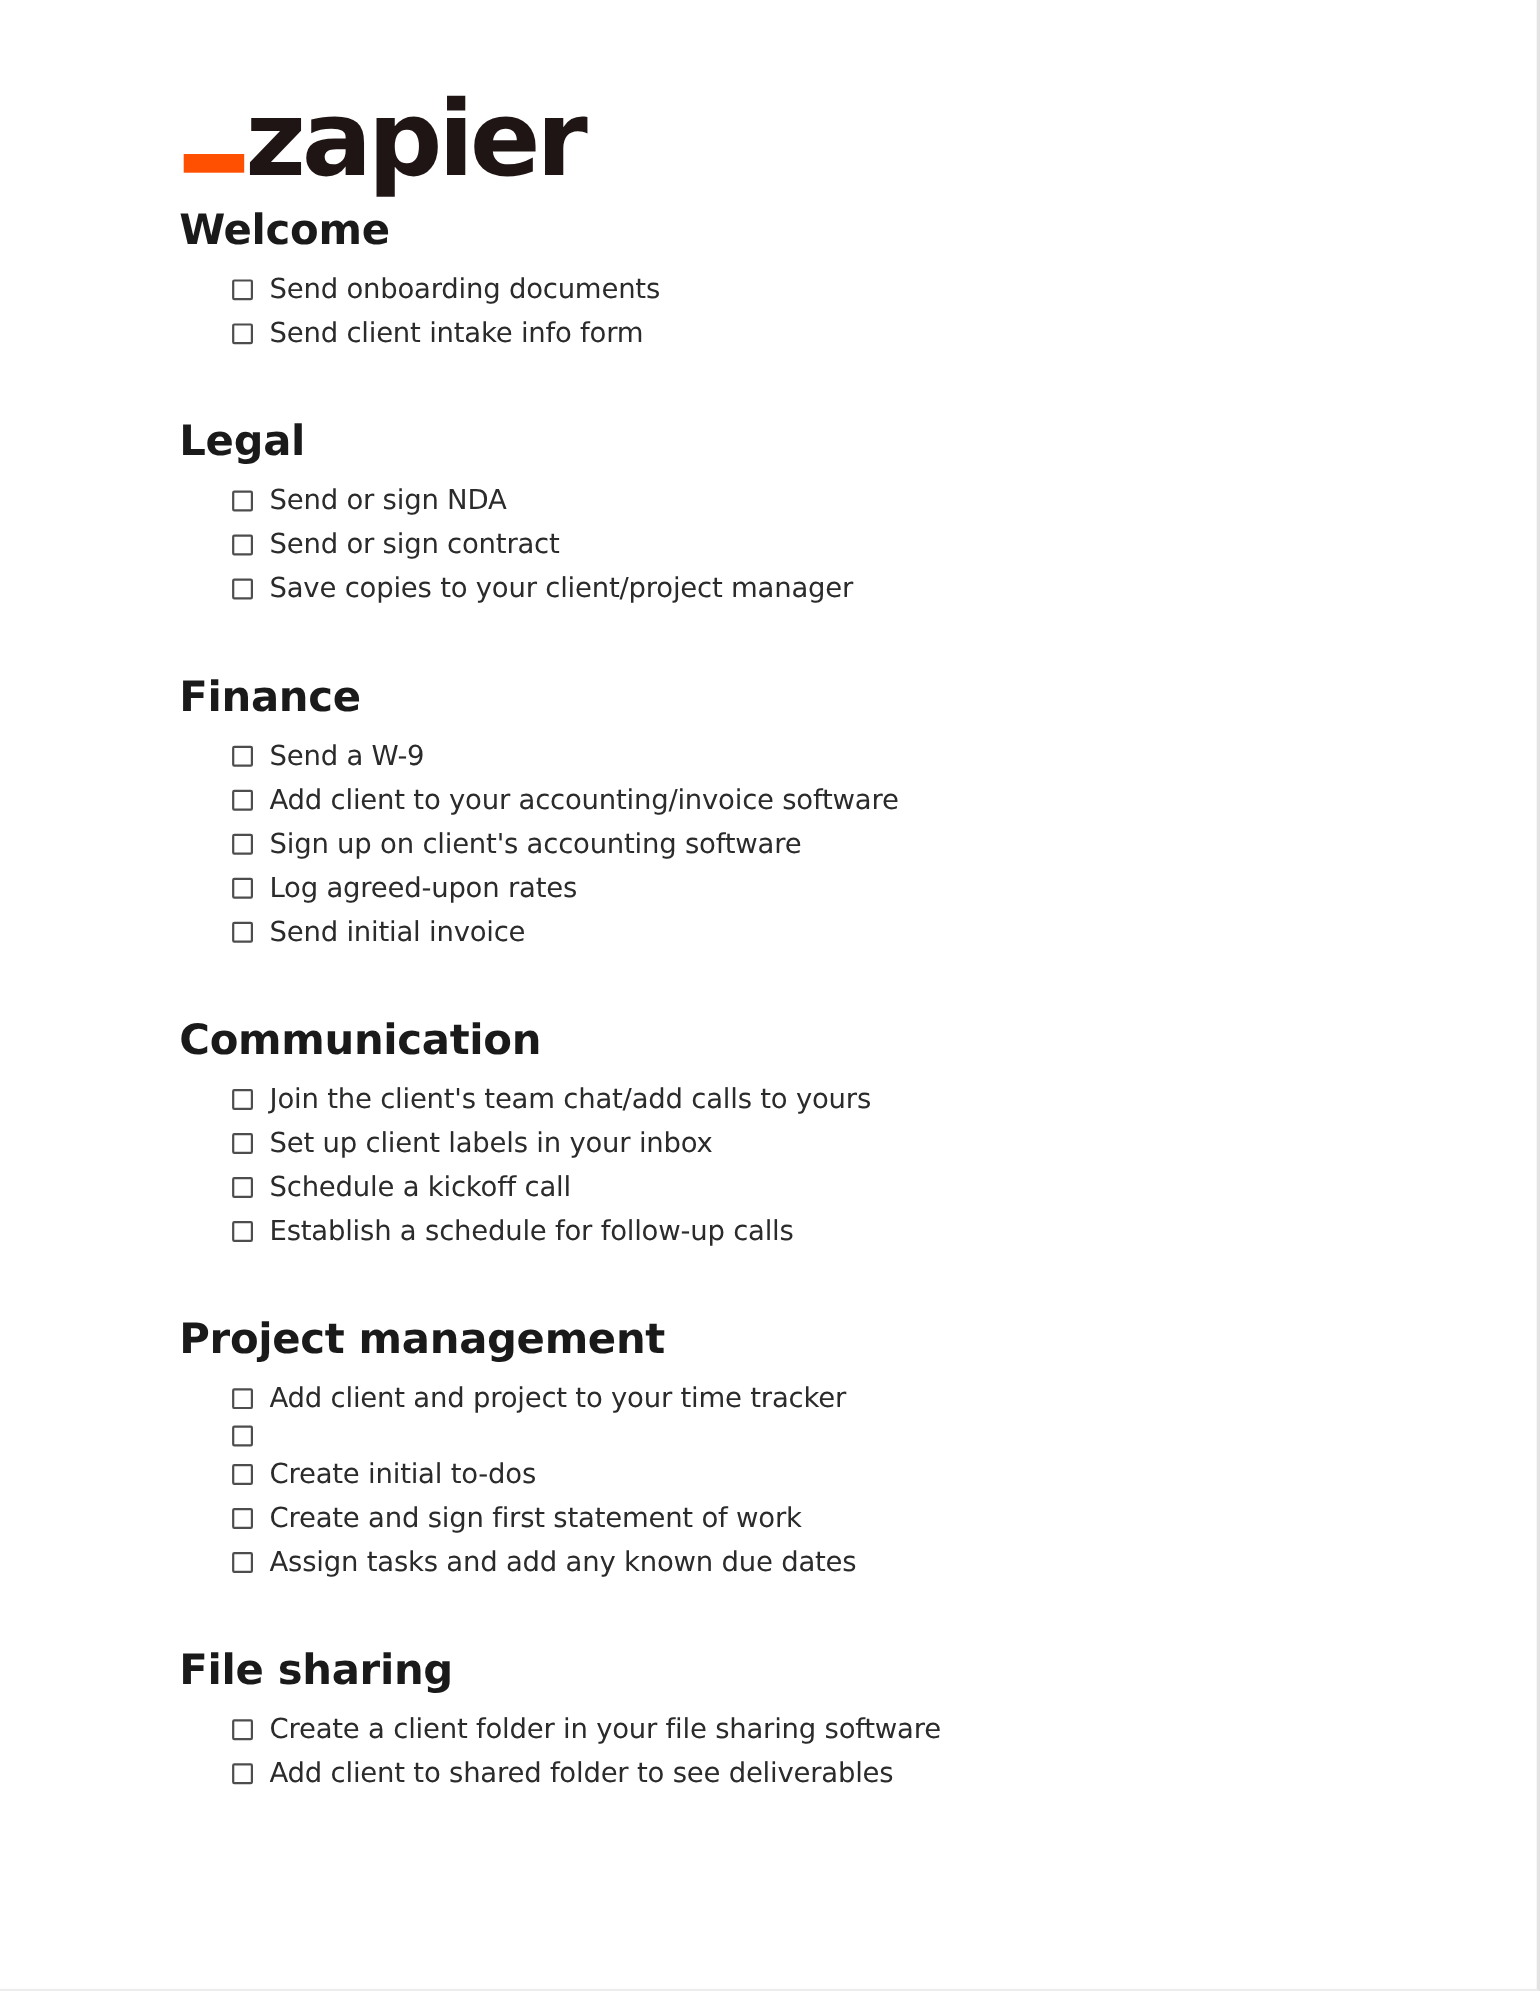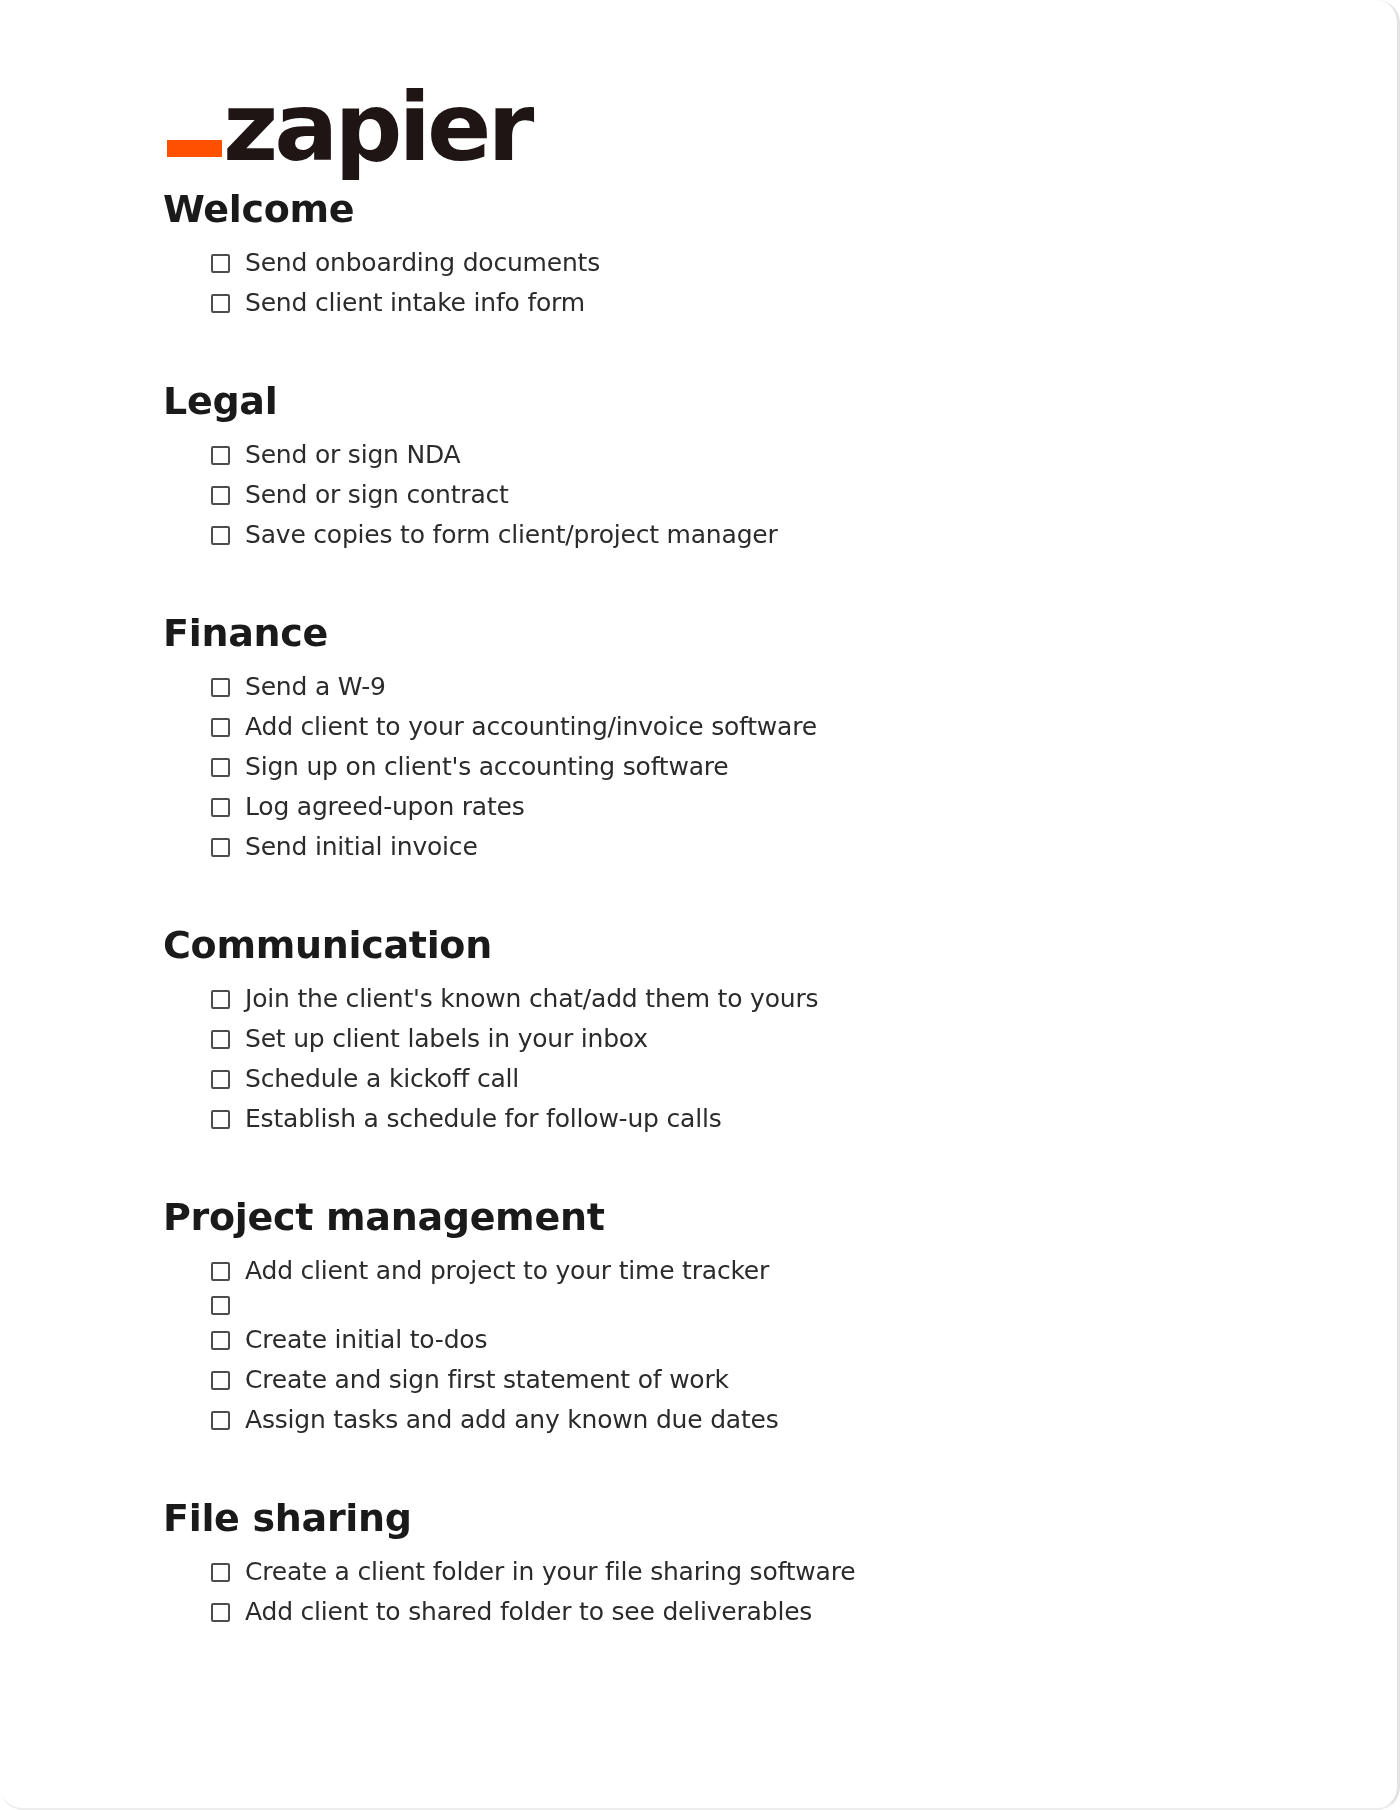--- a/index.html
+++ b/index.html
@@ -21,21 +21,20 @@
   .page {
     position: absolute;
     left: 0;
     top: 0;
     width: 1400px;
     height: 1810px;
     background: #ffffff;
     box-sizing: border-box;
     border-right: 3px solid #e3e3e3;
     border-bottom: 2px solid #ededed;
-    border-radius: 23px;
   }
 
   .content {
     position: absolute;
     left: 163px;
     top: 0;
     width: 1100px;
   }
 
   
@@ -145,21 +144,21 @@
             <li class="item">
               <span class="checkbox"></span>
               <span class="item-label">Send or sign NDA</span>
             </li>
             <li class="item">
               <span class="checkbox"></span>
               <span class="item-label">Send or sign contract</span>
             </li>
             <li class="item">
               <span class="checkbox"></span>
-              <span class="item-label">Save copies to form client/project manager</span>
+              <span class="item-label">Save copies to your client/project manager</span>
             </li>
           </ul>
         </div>
         <div class="section-spacer"></div>
         <div class="section">
           <h2 class="section-heading">Finance</h2>
           <ul class="items">
             <li class="item">
               <span class="checkbox"></span>
               <span class="item-label">Send a W-9</span>
@@ -181,21 +180,21 @@
               <span class="item-label">Send initial invoice</span>
             </li>
           </ul>
         </div>
         <div class="section-spacer"></div>
         <div class="section">
           <h2 class="section-heading">Communication</h2>
           <ul class="items">
             <li class="item">
               <span class="checkbox"></span>
-              <span class="item-label">Join the client's known chat/add them to yours</span>
+              <span class="item-label">Join the client's team chat/add calls to yours</span>
             </li>
             <li class="item">
               <span class="checkbox"></span>
               <span class="item-label">Set up client labels in your inbox</span>
             </li>
             <li class="item">
               <span class="checkbox"></span>
               <span class="item-label">Schedule a kickoff call</span>
             </li>
             <li class="item">

